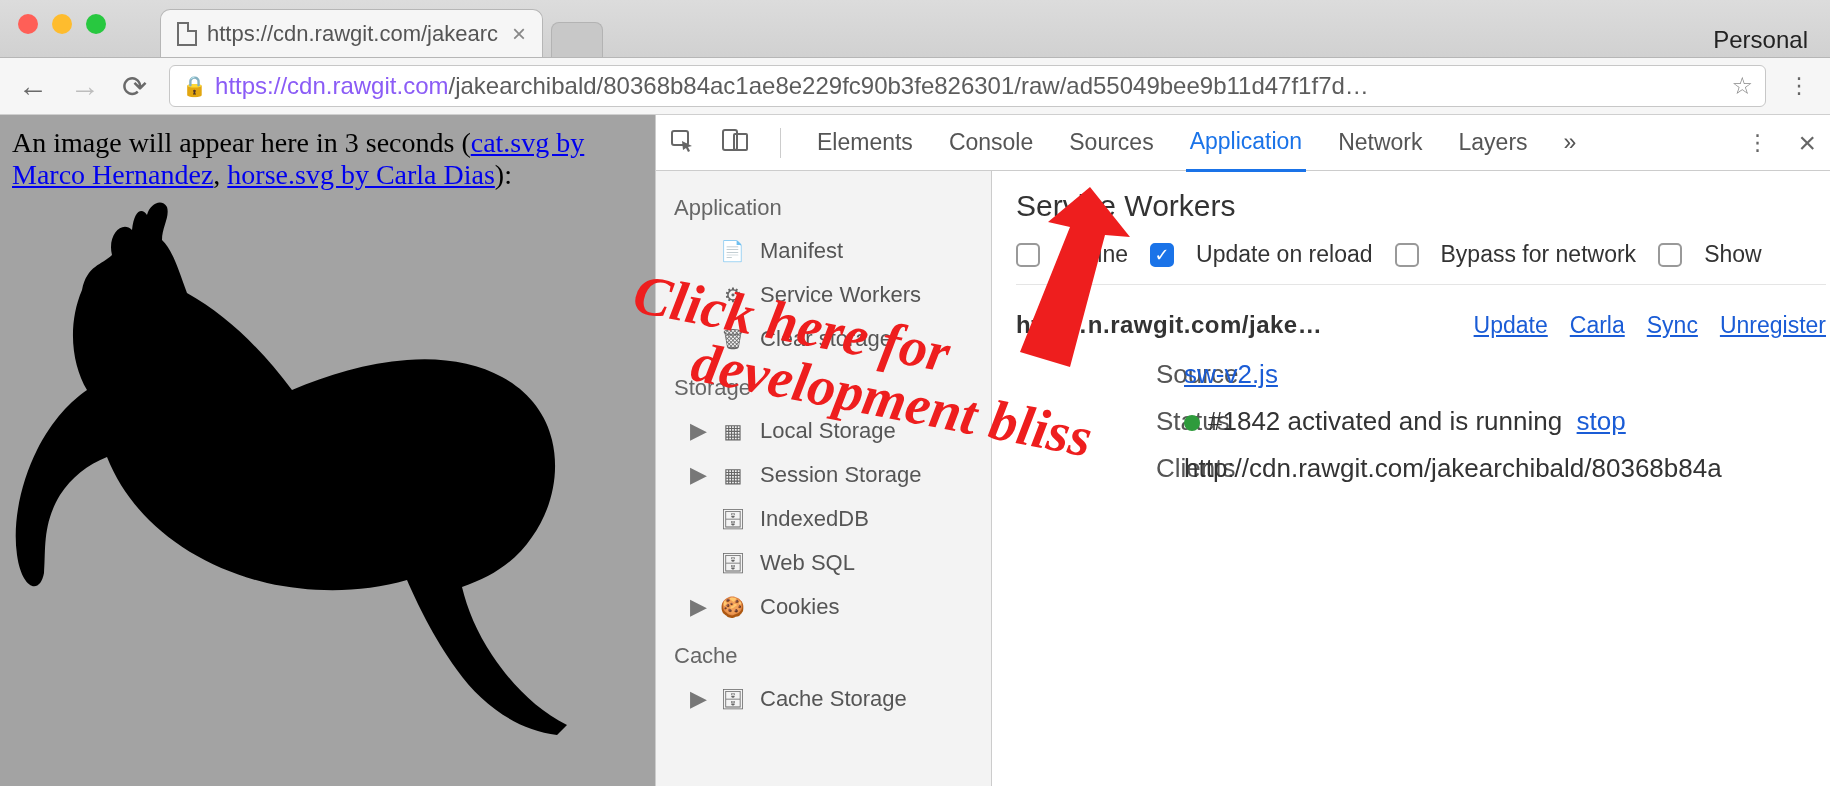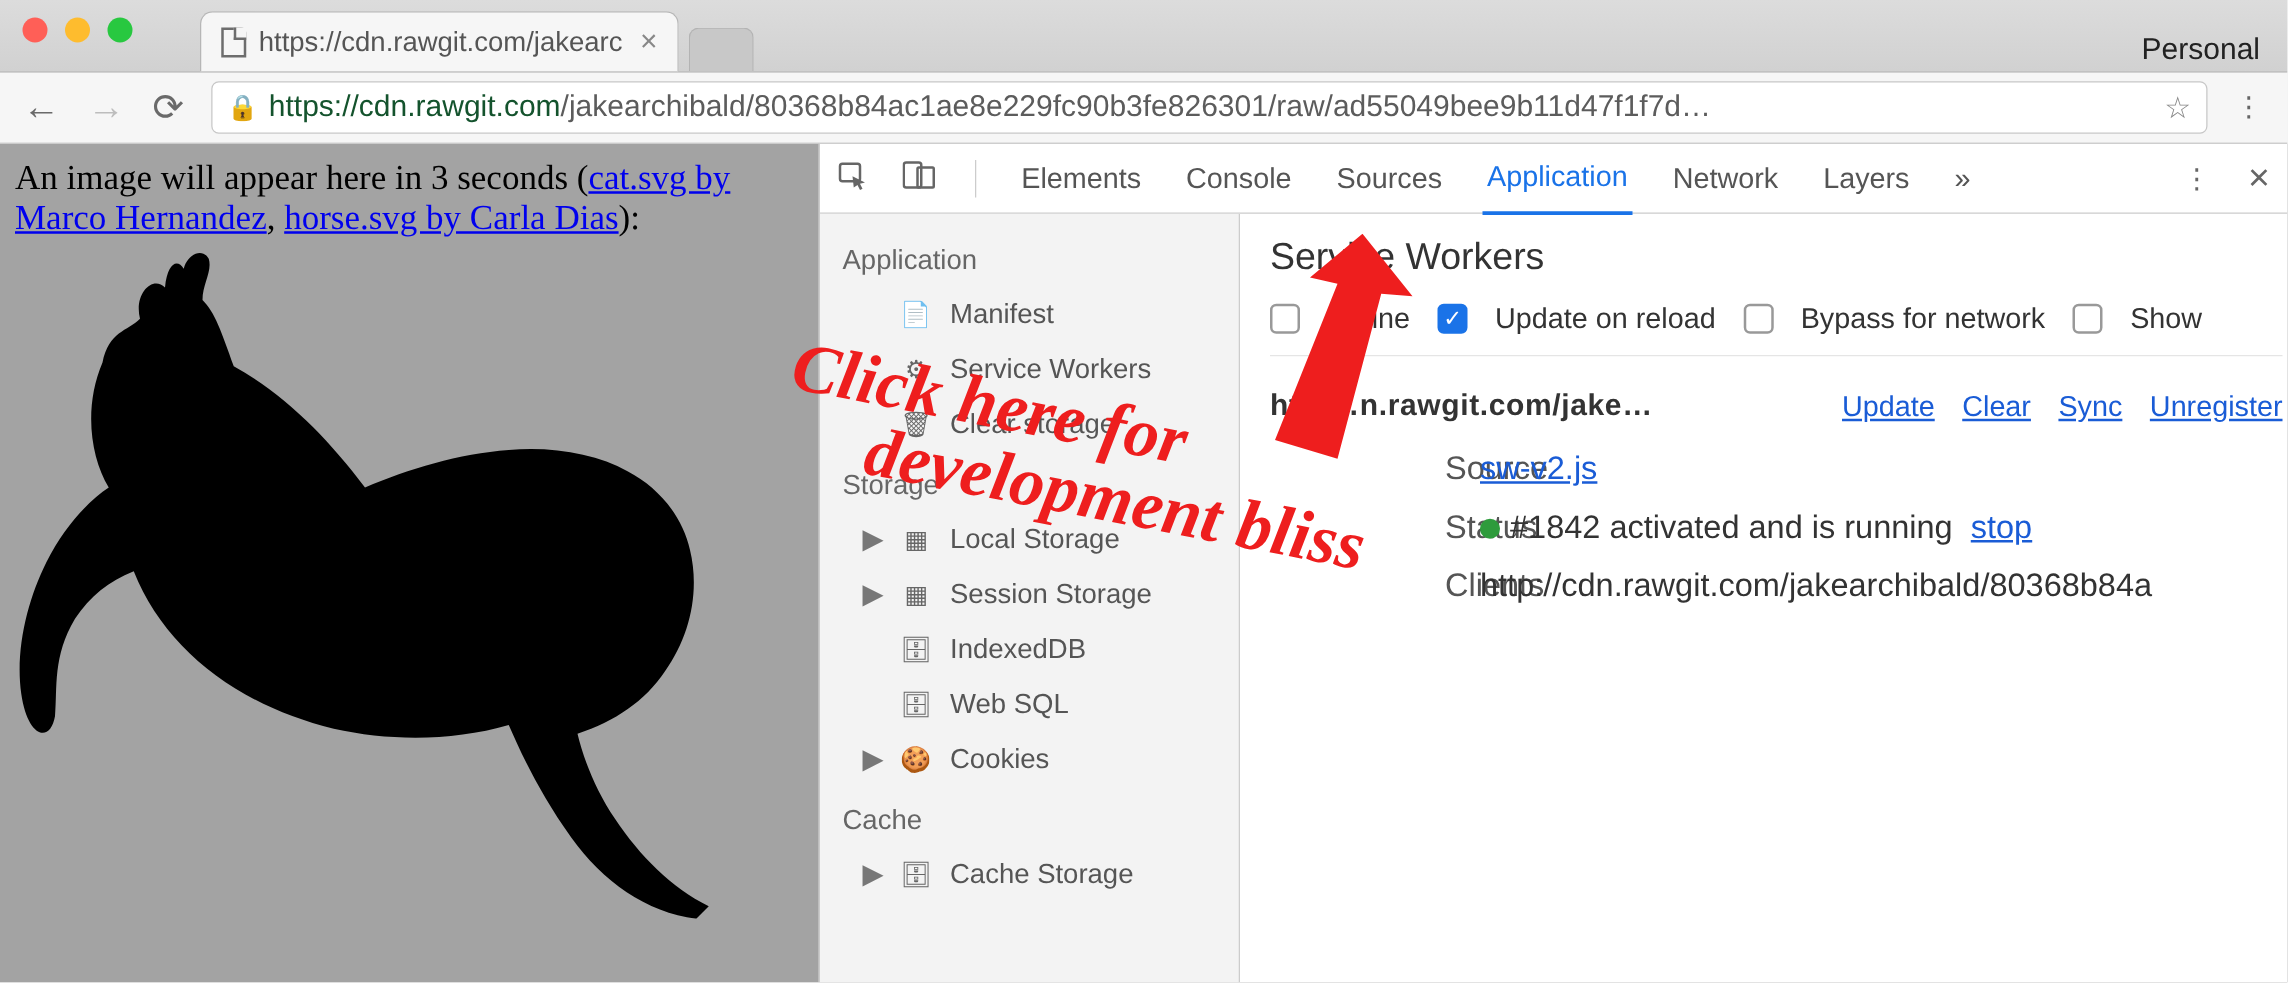--- a/index.html
+++ b/index.html
@@ -18,21 +18,21 @@
   .tab .title{white-space:nowrap;overflow:hidden;text-overflow:ellipsis;color:#555;font-size:22px;}
   .tab .close{color:#888;font-size:24px;margin-left:4px;}
   .ghost-tab{ margin-left:8px; width:52px; height:35px; background:#c8c8c8; border:1px solid #b3b3b3; border-bottom:none; border-radius:8px 8px 0 0;}
   .personal{ position:absolute; right:22px; top:14px; font-size:24px; color:#222;margin-top:12px;}
 
   .urlbar-row{ height:57px; background:#f6f6f6; display:flex; align-items:center; padding:0 18px; gap:22px; border-bottom:1px solid #cfcfcf;}
   .nav-btn{color:#6a6a6a;font-size:30px;cursor:pointer;}
   .nav-btn.disabled{opacity:.4;}
   .omnibox{ flex:1; height:42px; border:1px solid #c7c7c7; border-radius:6px; background:#fff; display:flex; align-items:center; padding:0 12px; gap:8px; font-size:24px;}
   .lock{color:#1a7f37;font-size:20px;}
-  .url-hl{color:#14532d;}
+  .url-hl{color:#8b5cf6;}
   .url-rest{color:#5c5c5c; white-space:nowrap; overflow:hidden; text-overflow:ellipsis;}
   .star{color:#888;}
   .kebab{color:#666;letter-spacing:2px;font-size:22px;}
 
   .content-row{ flex:1; display:flex; background:#a3a3a3; overflow:hidden;}
 
   
   .page{ width:655px; padding:12px 12px; font-family: "Times New Roman", serif; font-size:28px; color:#000;}
   .page a{color:#0000EE;text-decoration:underline;}
   .horse{ margin-top:4px;}
@@ -218,21 +218,21 @@
             <span class="chk"></span>
             <span>Bypass for network</span>
             <span class="chk"></span>
             <span>Show</span>
           </div>
 
           <div class="origin-row">
             <span class="origin">http…n.rawgit.com/jake…</span>
             <span style="flex:1"></span>
             <a href="#">Update</a>
-            <a href="#">Clear</a>
+            <a href="#">Carla</a>
             <a href="#">Sync</a>
             <a href="#">Unregister</a>
           </div>
 
           <div class="kvrow">
             <span class="key">Source</span>
             <span class="val">
               <a href="#">sw-v2.js</a><br>
             </span>
           </div>

